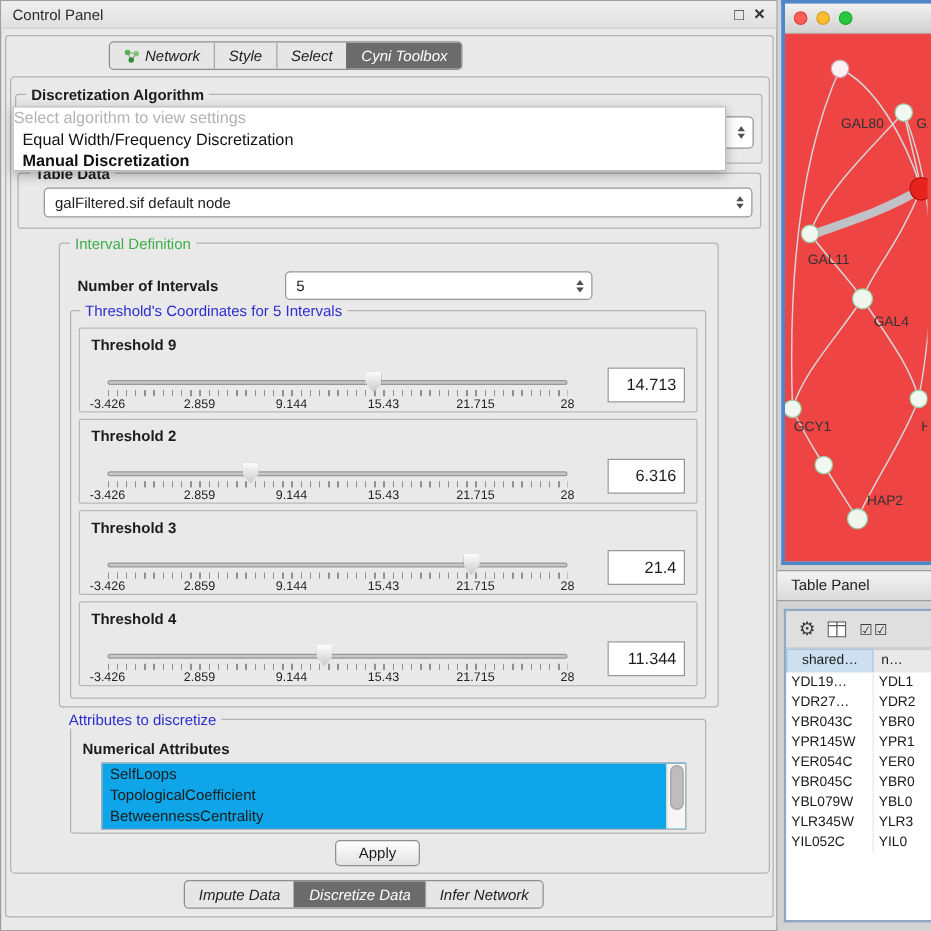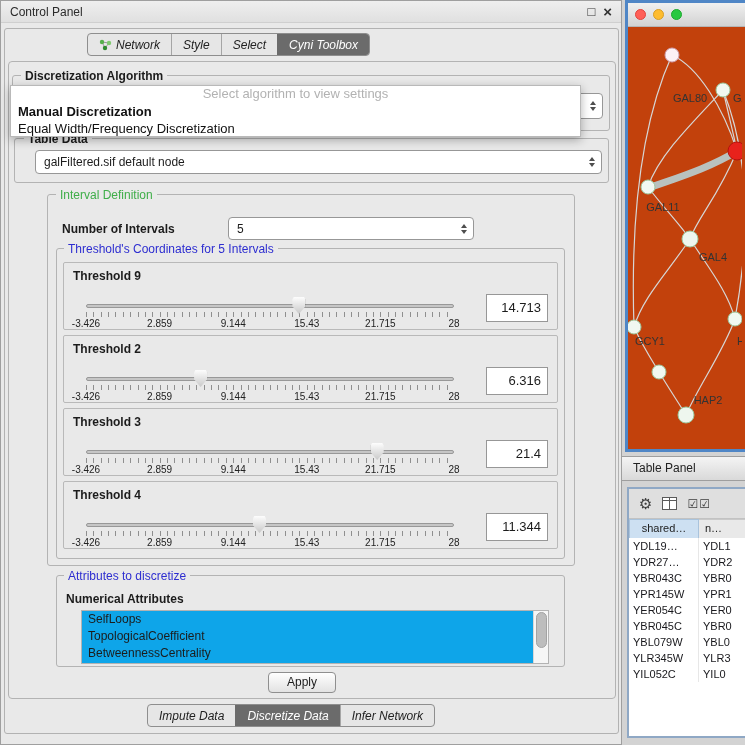--- a/index.html
+++ b/index.html
@@ -41,21 +41,21 @@
         font-size:12px; overflow:hidden; white-space:nowrap; }
   .stepper { position:absolute; right:6px; top:50%; transform:translateY(-50%);
         display:flex; flex-direction:column; gap:2px; }
   .tri-up { width:0; height:0; border-left:3.5px solid transparent; border-right:3.5px solid transparent;
         border-bottom:4.5px solid #4e4e4e; }
   .tri-down { width:0; height:0; border-left:3.5px solid transparent; border-right:3.5px solid transparent;
         border-top:4.5px solid #4e4e4e; }
   
   .algo-popup { position:absolute; left:9px; top:84px; width:571px; height:52px; background:#fff;
         border:1px solid #b9b9b9; box-shadow:0 3px 9px rgba(0,0,0,.30); z-index:10; }
-  .popup-placeholder { height:17px; line-height:16px; text-align:center; color:#b2b2b2; font-size:13px; }
+  .popup-placeholder { height:17px; line-height:16px; color:#b2b2b2; font-size:13px; }
   .popup-opt { height:17px; line-height:17px; padding-left:7px; font-size:13px; color:#111;
         white-space:nowrap; overflow:hidden; }
   .popup-opt.bold { font-weight:bold; }
   
   .threshold-box { position:relative; height:68px; margin-bottom:5px; border:1px solid #b9b9b9;
         border-radius:2px; background:#e9e9e9; }
   .th-label { position:absolute; left:9px; top:6px; font-weight:bold; font-size:12px; }
   .slider { position:absolute; left:22px; top:41px; width:368px; height:26px; }
   .track { position:absolute; left:0; right:0; top:0; height:4px; background:#c6c6c6;
         border:1px solid #989898; border-radius:2px; }
@@ -83,21 +83,21 @@
   .bold-label { position:absolute; font-weight:bold; font-size:12px; white-space:nowrap; }
   
   .net-window { position:absolute; left:625px; top:0; width:120px; height:452px;
         border:3px solid #4f86c6; border-right:none; background:#dedede; }
   .nw-titlebar { height:24px; background:linear-gradient(#f0f0f0,#d2d2d2);
         border-bottom:1px solid #b5b5b5; display:flex; align-items:center; gap:7px; padding-left:7px; }
   .light { width:11px; height:11px; border-radius:50%; }
   .light.red { background:#ff5f57; border:1px solid #e0443e; }
   .light.yellow { background:#febc2e; border:1px solid #d89e24; }
   .light.green { background:#28c840; border:1px solid #1da92f; }
-  .nw-canvas { position:absolute; left:0; top:24px; right:0; bottom:0; background:#c2410c; overflow:hidden; }
+  .nw-canvas { position:absolute; left:0; top:24px; right:0; bottom:0; background:#ef4444; overflow:hidden; }
   .tp-header { position:absolute; left:622px; top:456px; width:123px; height:25px;
         background:linear-gradient(#f4f4f4,#d9d9d9); border-top:1px solid #9e9e9e;
         border-bottom:1px solid #9e9e9e; line-height:23px; padding-left:11px; font-size:12px; color:#222; }
   .table-window { position:absolute; left:627px; top:487px; width:118px; height:251px;
         border:2px solid #8fa8c5; border-right:none; background:#e6e6e6; }
   .tw-toolbar { height:30px; background:#dfdfdf; border-bottom:1px solid #c2c2c2;
         display:flex; align-items:center; gap:10px; padding-left:10px; }
   .tool-ic { font-size:15px; color:#3d3d3d; line-height:1; }
   .tool-ic.small { font-size:12px; letter-spacing:1px; }
   .thead { display:flex; height:30px; }
@@ -155,22 +155,22 @@
   <span class="gtitle bold" style="left:20px; top:68px; z-index:2;">Discretization Algorithm</span>
   <div class="combo" style="left:19px; top:92px; width:570px; height:26px; z-index:1;">
     <span class="stepper">
         <i class="tri-up"></i>
         <i class="tri-down"></i>
       </span>
   </div>
 
   <div class="algo-popup">
     <div class="popup-placeholder">Select algorithm to view settings</div>
+    <div class="popup-opt">Equal Width/Frequency Discretization</div>
     <div class="popup-opt bold">Manual Discretization</div>
-    <div class="popup-opt">Equal Width/Frequency Discretization</div>
   </div>
 
   <div class="group" style="left:13px; top:137px; width:595px; height:45px;"></div>
   <span class="gtitle bold" style="left:23px; top:131px;">Table Data</span>
   <div class="combo" style="left:21px; top:149px; width:567px; height:24px;">
     <span class="combo-text">galFiltered.sif default node</span>
     <span class="stepper">
         <i class="tri-up"></i>
         <i class="tri-down"></i>
       </span>
@@ -248,21 +248,21 @@
         <span class="scale s2">9.144</span>
         <span class="scale s3">15.43</span>
         <span class="scale s4">21.715</span>
         <span class="scale s5">28</span>
       </div>
       <div class="value-box">11.344</div>
     </div>
     </div>
 
   <div class="group" style="left:55px; top:574px; width:509px; height:92px;"></div>
-  <span class="gtitle blue" style="left:63px; top:568px;">Attributes to discretize</span>
+  <span class="gtitle blue" style="left:50px; top:568px;">Attributes to discretize</span>
   <span class="bold-label" style="left:65px; top:591px;">Numerical Attributes</span>
   <div class="listbox">
     <div class="vscroll">
       <div class="vthumb"></div>
     </div>
   <div class="list-item">SelfLoops</div>
       <div class="list-item">TopologicalCoefficient</div>
       <div class="list-item">BetweennessCentrality</div>
     </div>
 

